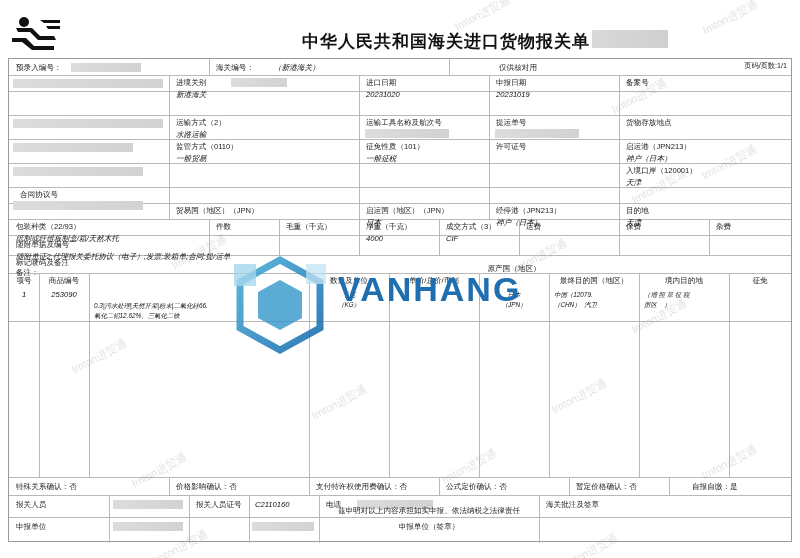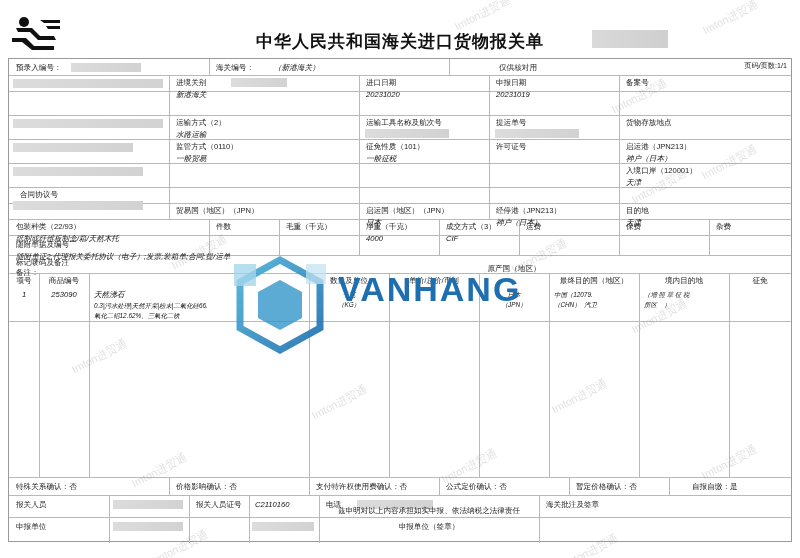--- a/index.html
+++ b/index.html
@@ -17,21 +17,21 @@
 
   
   .hdr {
     position: absolute; left: 0; top: 8px; width: 800px; height: 46px;
   }
   .logo {
     position: absolute; left: 10px; top: 6px; width: 52px; height: 40px;
   }
   .doc-title {
     position: absolute; left: 210px; top: 22px; width: 380px;
-    text-align: center;
+    text-align: right;
     font-size: 17px; font-weight: bold; letter-spacing: 1px;
     font-family: "Liberation Serif", serif;
     color: #111;
   }
   .title-redact {
     position: absolute; left: 592px; top: 22px; width: 76px; height: 18px;
     background: linear-gradient(90deg,#d9d9d9,#cfcfcf);
   }
 
   
@@ -253,21 +253,20 @@
     <div class="cell lbl ctr" style="left:30px;top:216px;width:50px">商品编号</div>
     <div class="cell lbl ctr" style="left:300px;top:216px;width:80px">数量及单位</div>
     <div class="cell lbl ctr" style="left:380px;top:216px;width:90px">单价/总价/币制</div>
     <div class="cell lbl ctr" style="left:470px;top:204px;width:70px">原产国（地区）</div>
     <div class="cell lbl ctr" style="left:540px;top:216px;width:90px">最终目的国（地区）</div>
     <div class="cell lbl ctr" style="left:630px;top:216px;width:90px">境内目的地</div>
     <div class="cell lbl ctr" style="left:720px;top:216px;width:62px">征免</div>
 
     <div class="cell val ctr" style="left:0px;top:230px;width:30px">1</div>
     <div class="cell val ctr" style="left:30px;top:230px;width:50px">253090</div>
-    <div class="cell val" style="left:82px;top:230px;width:214px">天然沸石</div>
     <div class="cell val tiny" style="left:82px;top:241px;width:216px">0.3|污水处理|天然开采|粉末|二氧化硅66.
 氧化二铝12.62%、三氧化二铁</div>
     <div class="cell val tiny ctr" style="left:300px;top:230px;width:80px">千克
 （KG）</div>
     <div class="cell val tiny ctr" style="left:380px;top:230px;width:90px"></div>
     <div class="cell val tiny ctr" style="left:470px;top:230px;width:70px">日本
 （JPN）</div>
     <div class="cell val tiny" style="left:542px;top:230px;width:88px">中国（12079.
 （CHN）  汽卫</div>
     <div class="cell val tiny" style="left:632px;top:230px;width:88px">（增 照 草 征 税

